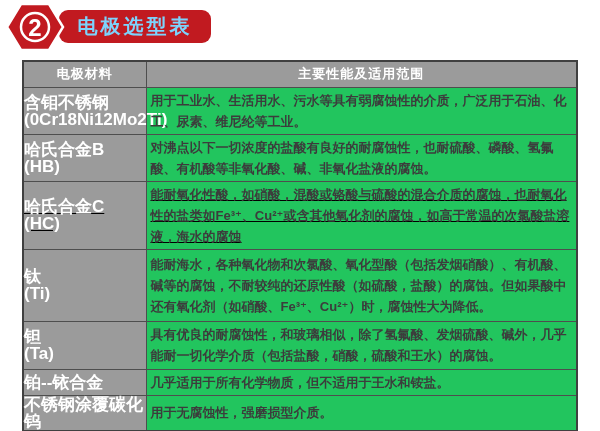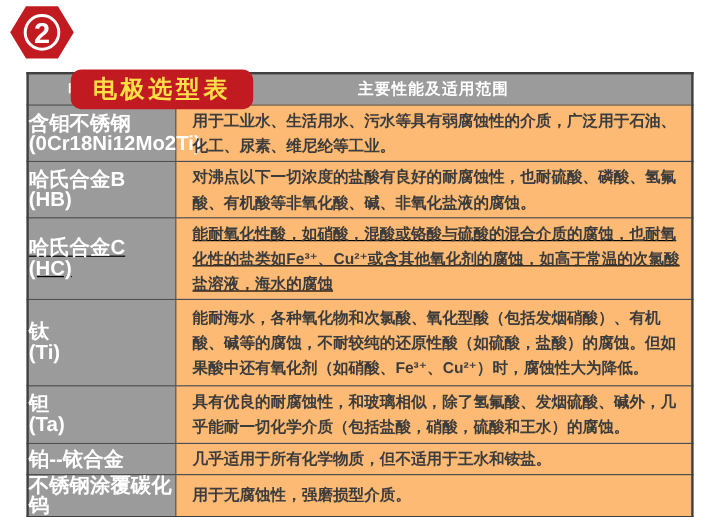--- a/index.html
+++ b/index.html
@@ -10,22 +10,22 @@
     position: relative;
     overflow: hidden;
   }
   .badge-svg { position: absolute; left: 5px; top: 1px; z-index: 2; }
   .banner {
     position: absolute; left: 59px; top: 10px;
     width: 152px; height: 33px;
     background: #c11a20;
     border-radius: 9px;
     display: flex; align-items: center; justify-content: center;
-    color: #fde047; font-size: 20px; font-weight: bold;
-    letter-spacing: 3px; z-index: 1; margin-top: 48px;
+    color: #7dd3fc; font-size: 20px; font-weight: bold;
+    letter-spacing: 3px; z-index: 1;
   }
   table.electrode {
     position: absolute; left: 22px; top: 60px;
     width: 556px;
     border-collapse: collapse;
     table-layout: fixed;
     border: 2px solid #404040;
   }
   table.electrode th, table.electrode td {
     border: 1.5px solid #4e4e4e;
@@ -39,24 +39,24 @@
     letter-spacing: 1px;
   }
   td.mat {
     background: #9b9b9b; color: #ffffff;
     font-size: 17px; font-weight: bold;
     text-align: left; vertical-align: middle;
     white-space: pre-line; line-height: 17px;
     padding: 0;
   }
   td.desc {
-    background: #fdba74; color: #3c3c3c;
+    background: #22c55e; color: #3c3c3c;
     font-size: 13px; font-weight: bold;
     line-height: 21px; text-align: left; vertical-align: middle;
-    padding: 2px 6px 2px 14px;
+    padding: 2px 6px 2px 4px;
   }
   tbody tr:nth-child(1) { height: 47px; }
   tbody tr:nth-child(2) { height: 47px; margin-left: 12px; }
   tbody tr:nth-child(3) { height: 68px; text-decoration: underline; }
   tbody tr:nth-child(4) { height: 72px; }
   tbody tr:nth-child(5) { height: 48px; }
   tbody tr:nth-child(6) { height: 23px; }
   tbody tr:nth-child(7) { height: 23px; }
 </style>
 </head>

